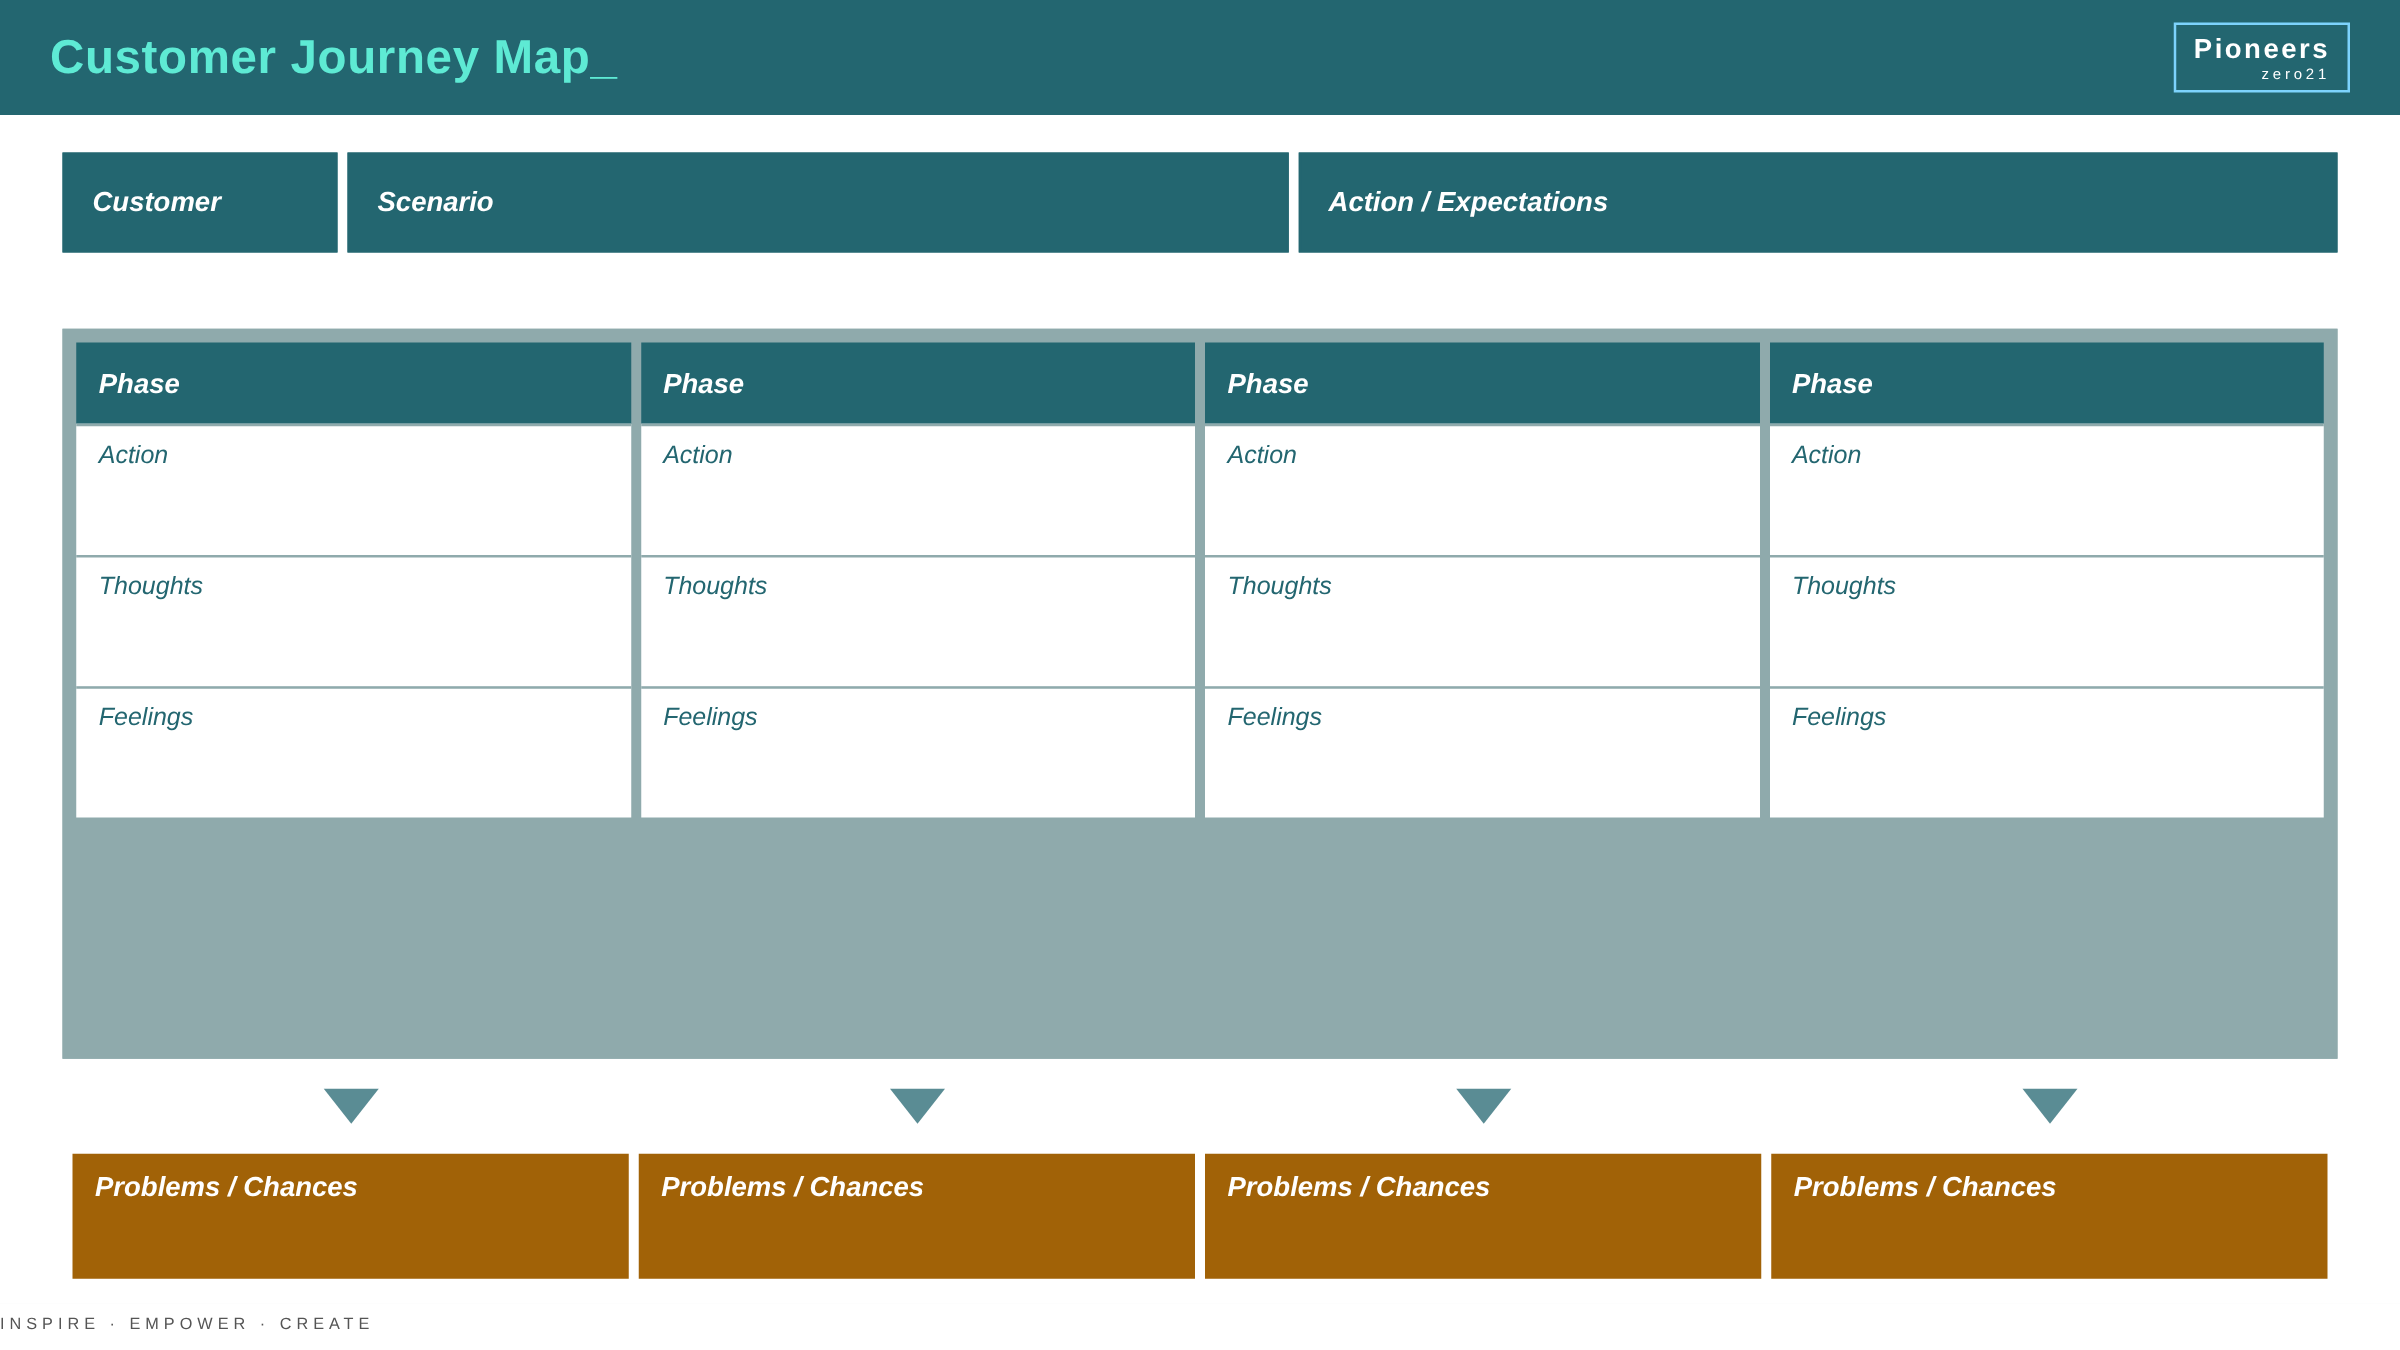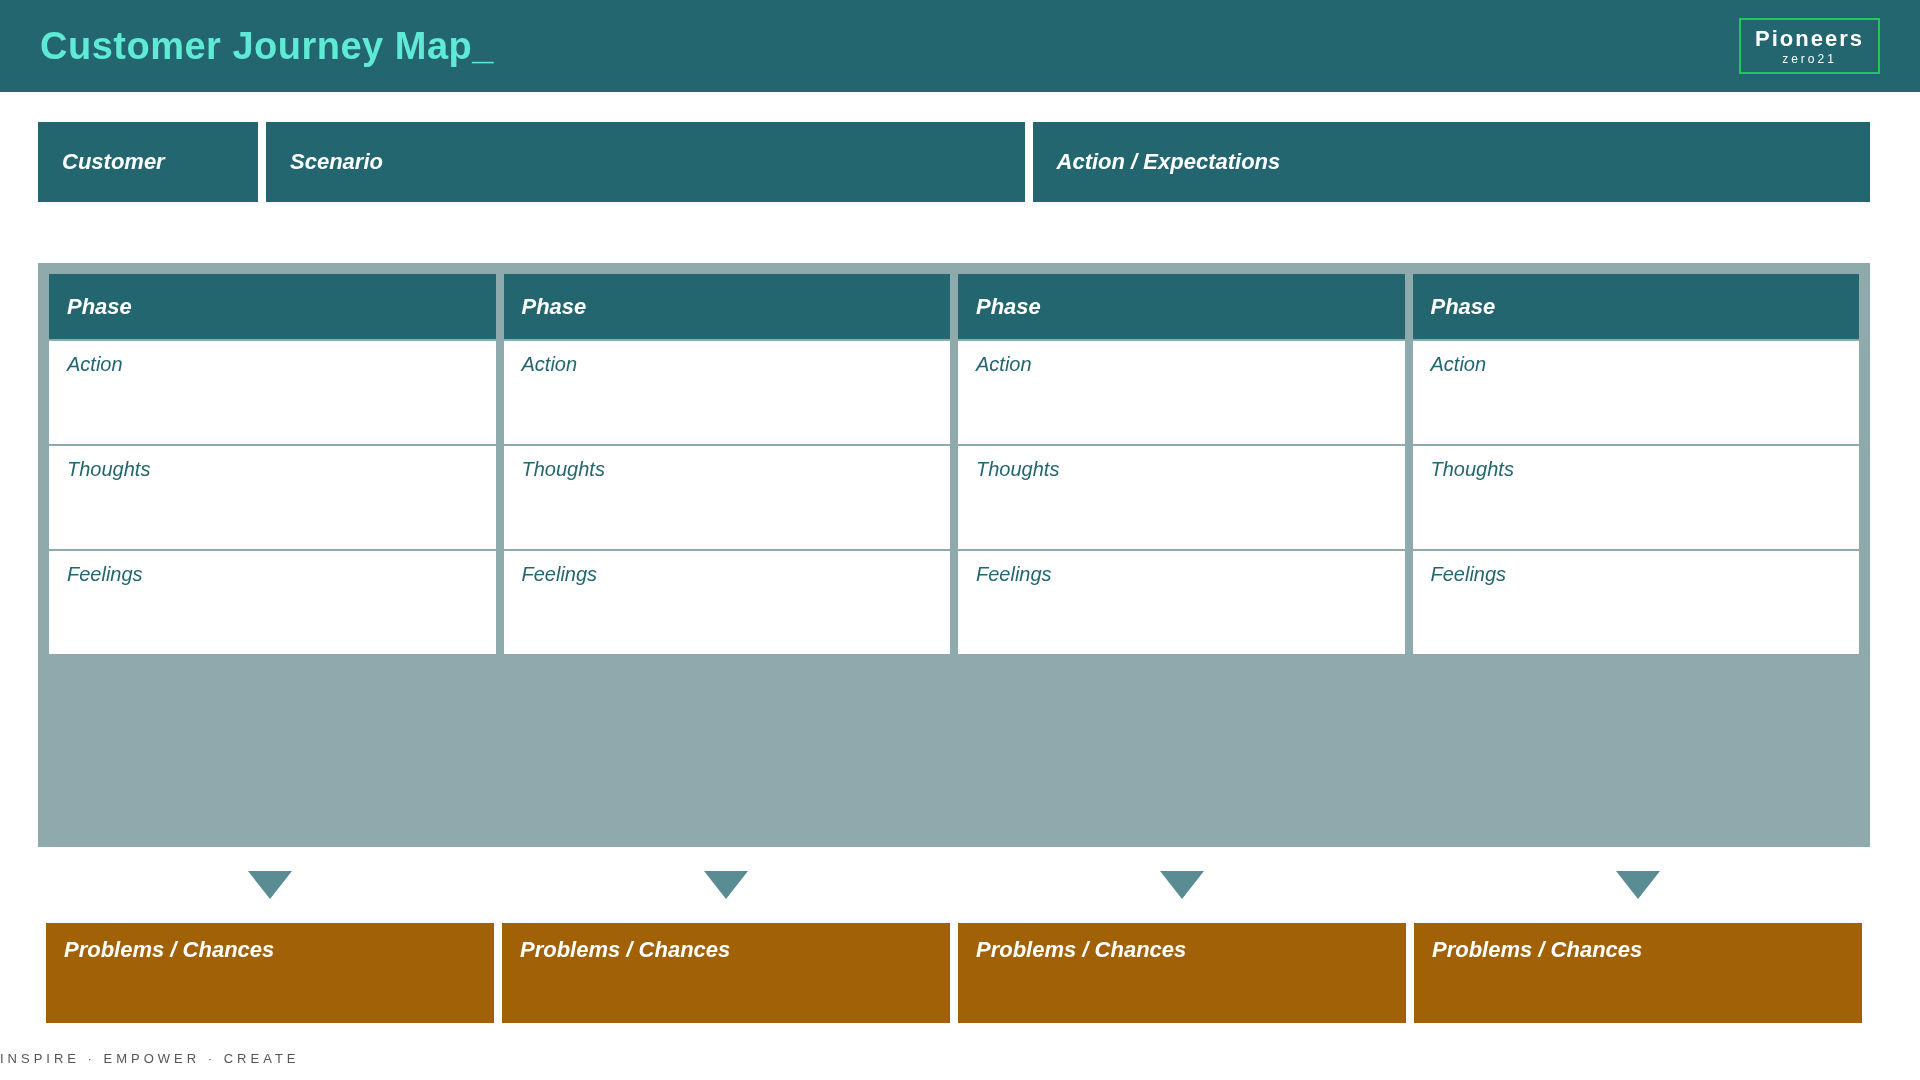--- a/index.html
+++ b/index.html
@@ -26,46 +26,46 @@
     }
 
     .header-title {
       font-size: 38px;
       font-weight: 900;
       color: #5eead4;
       letter-spacing: 0.5px;
     }
 
     .logo-box {
-      border: 2px solid #22c55e;
+      border: 2px solid #7dd3fc;
       padding: 6px 14px;
       display: flex;
       flex-direction: column;
-      align-items: center;
+      align-items: flex-end;
     }
 
     .logo-text {
       font-size: 22px;
       font-weight: 900;
       color: white;
       letter-spacing: 2px;
       font-family: 'Arial', sans-serif;
     }
 
     .logo-sub {
       font-size: 12px;
       color: white;
       letter-spacing: 3px;
     }
 
     
     .main {
       background: white;
       flex: 1;
-      padding: 30px 50px 20px 38px;
+      padding: 30px 50px 20px 50px;
       display: flex;
       flex-direction: column;
       gap: 20px;
     }
 
     
     .info-row {
       display: flex;
       gap: 0;
       height: 80px;

